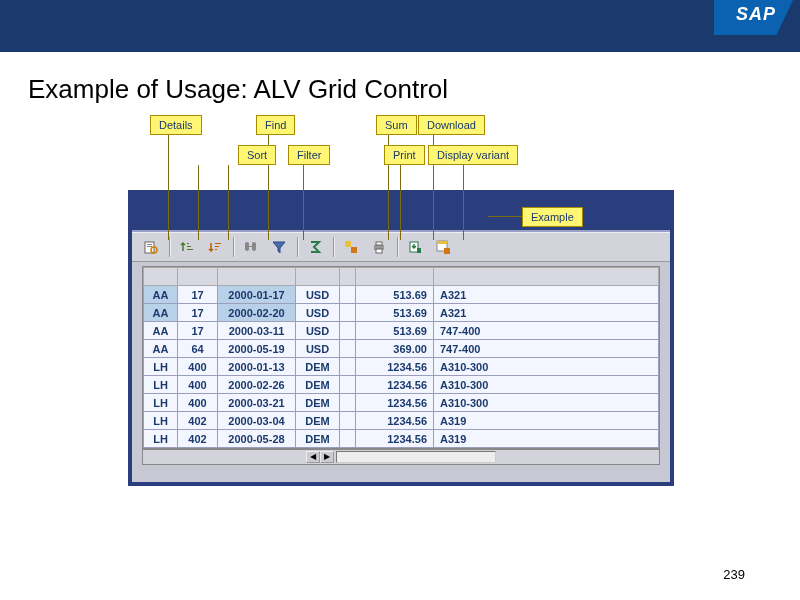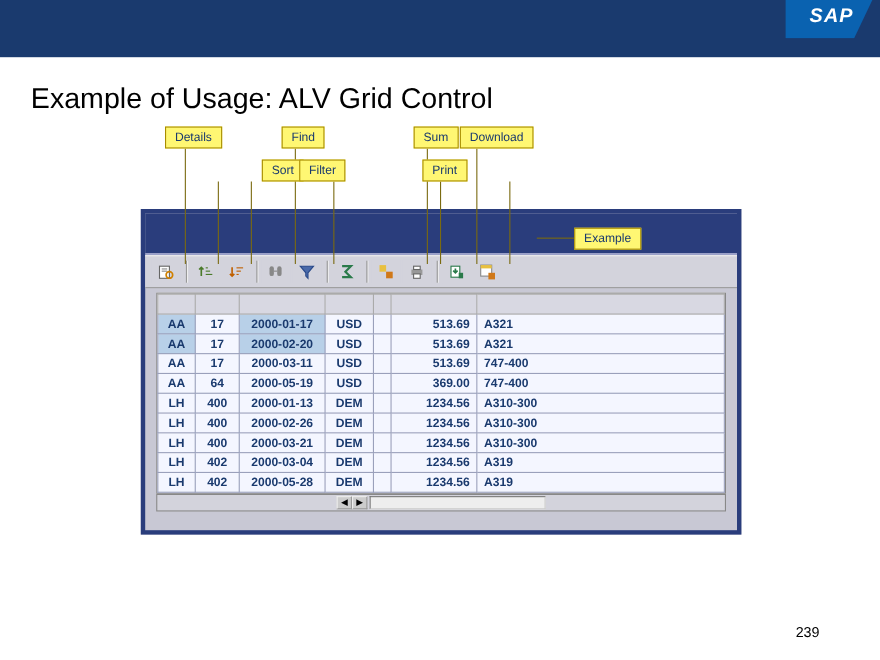--- a/index.html
+++ b/index.html
@@ -36,24 +36,25 @@
   <div class="sap-logo">SAP</div>
 </div>
 
 <h1 class="title">Example of Usage: ALV Grid Control</h1>
 
 <div class="stage">
 
   <div class="callout" style="left:22px; top:-45px;">Details</div>
   <div class="callout" style="left:88px; top:-15px;margin-left:22px;">Sort</div>
   <div class="callout" style="left:128px; top:-45px;">Find</div>
-  <div class="callout" style="left:144px; top:-15px;text-align:right;">Filter</div>
+  <div class="callout" style="left:160px; top:-15px;text-align:right;">Filter</div>
   <div class="callout" style="left:248px; top:-45px;">Sum</div>
   <div class="callout" style="left:256px; top:-15px;">Print</div>
   <div class="callout" style="left:290px; top:-45px;">Download</div>
+  <div class="callout" style="left:300px; top:-15px;">Display variant</div>
   <div class="callout" style="left:394px; top:47px;">Example</div>
 
   <div class="leader" style="left:40px; top:-25px; height:105px;"></div>
   <div class="leader" style="left:70px; top:5px; height:75px;"></div>
   <div class="leader" style="left:100px; top:5px; height:75px;"></div>
   <div class="leader" style="left:140px; top:-25px; height:105px;"></div>
   <div class="leader" style="left:175px; top:5px; height:75px;"></div>
   <div class="leader" style="left:260px; top:-25px; height:105px;"></div>
   <div class="leader" style="left:272px; top:5px; height:75px;"></div>
   <div class="leader" style="left:305px; top:-25px; height:105px;"></div>

